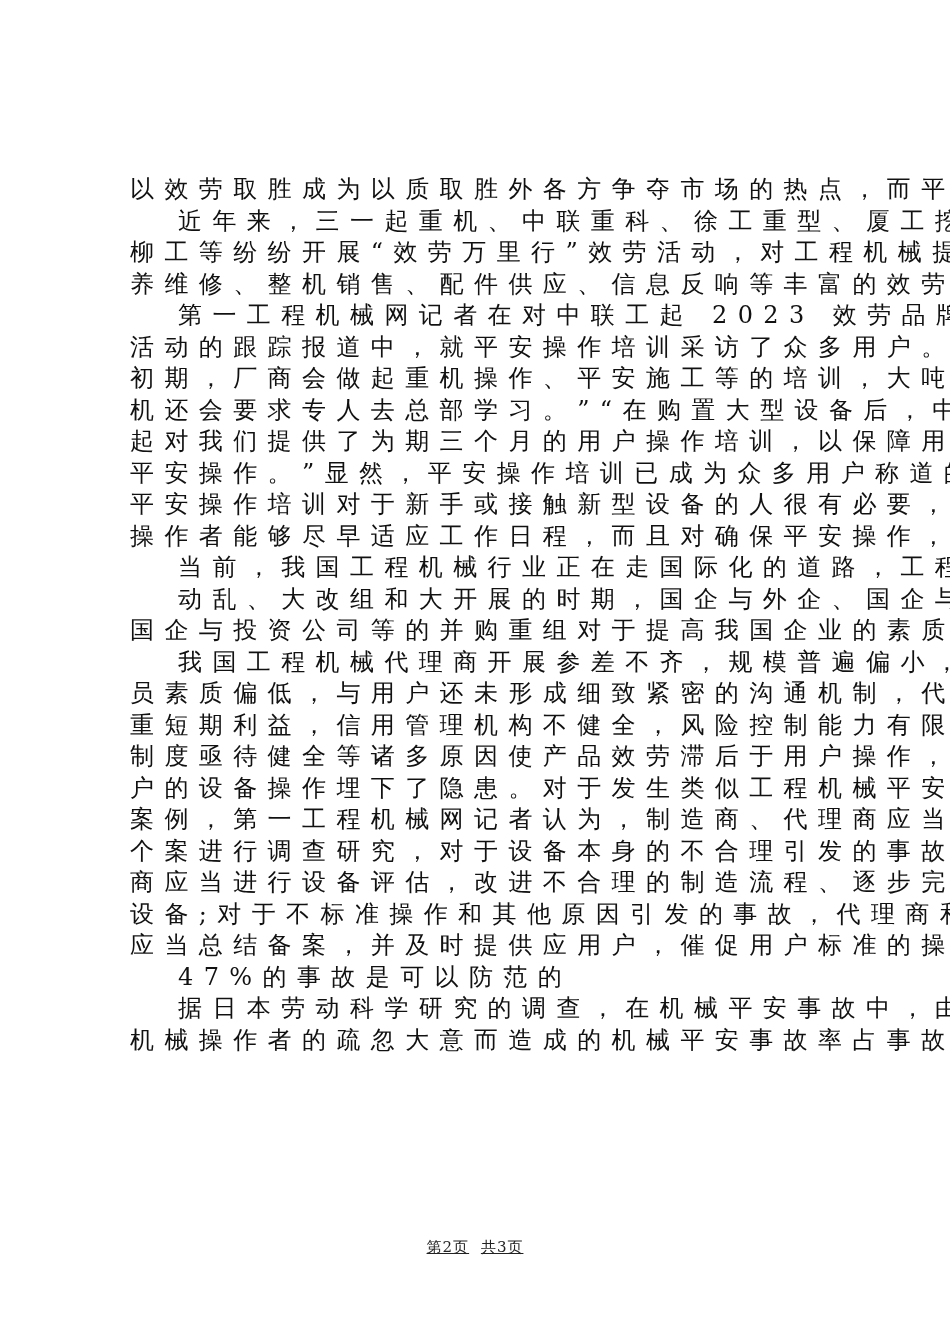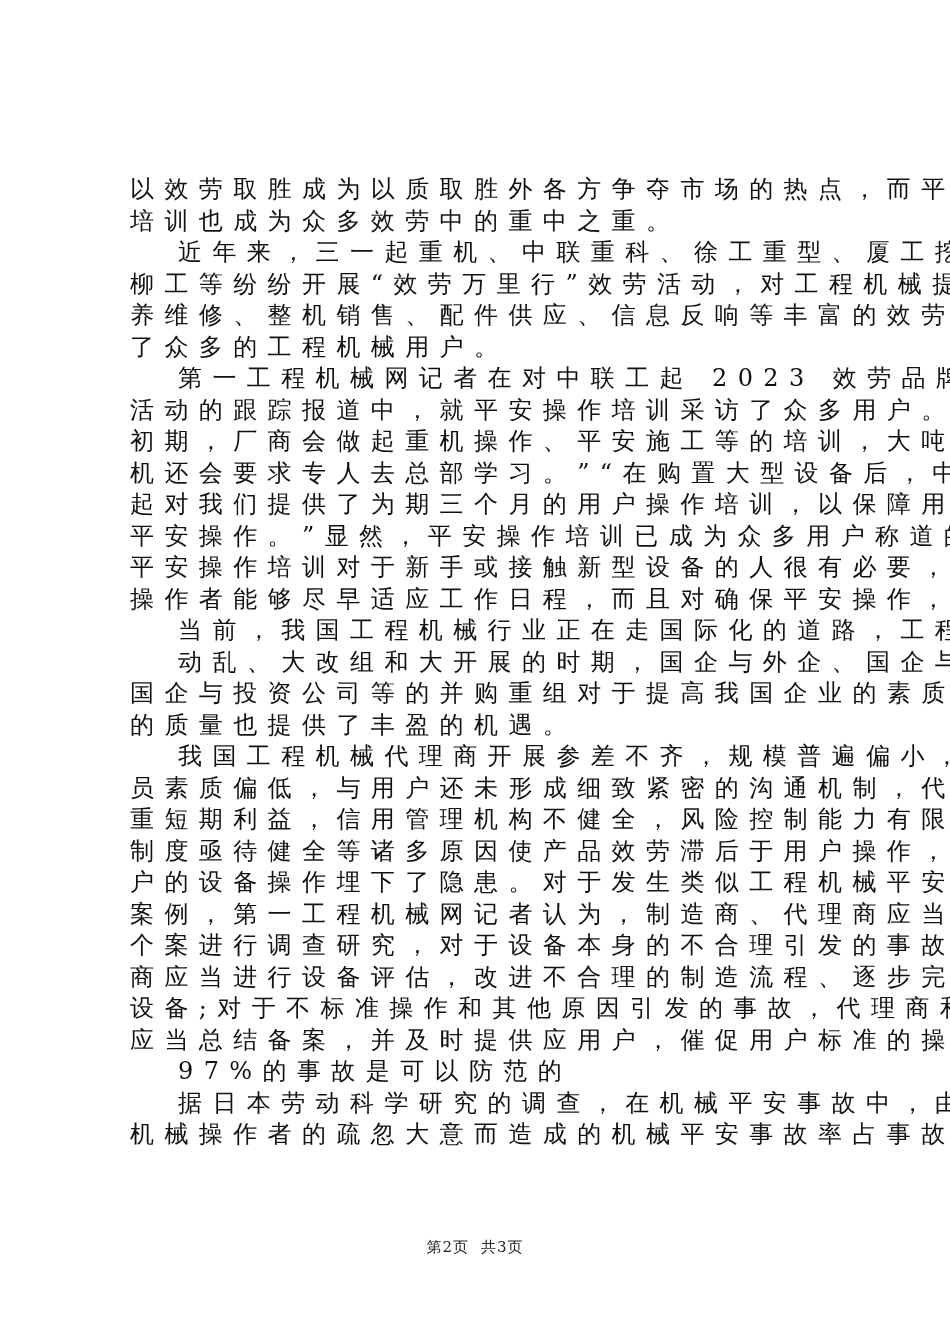--- a/index.html
+++ b/index.html
@@ -15,56 +15,53 @@
   .line {
     height: 31.5px; line-height: 31.5px; white-space: nowrap;
     letter-spacing: 10.4px;
   }
   .line.indent { padding-left: 48px; }
   .footer {
     position: absolute; left: 0; top: 1238px; width: 950px; text-align: center;
     font-family: "DejaVu Serif", "Liberation Serif", serif; font-size: 15px; color: #222;
     letter-spacing: 1px;
   }
-  .footer span { margin: 0 3px; }
+  .footer span { margin: 0 3px; text-decoration: underline; }
 </style>
 </head>
 <body>
 
 <div class="page">
   <div class="body-text" id="body-text">
       <div class="line">以效劳取胜成为以质取胜外各方争夺市场的热点，而平安操作</div>
-      <div class="line">培训也成为众多效劳中的重中之重。</div>
       <div class="line indent">近年来，三一起重机、中联重科、徐工重型、厦工挖掘机、</div>
       <div class="line">柳工等纷纷开展“效劳万里行”效劳活动，对工程机械提供保</div>
       <div class="line">养维修、整机销售、配件供应、信息反响等丰富的效劳，惠及</div>
-      <div class="line">了众多的工程机械用户。</div>
       <div class="line indent">第一工程机械网记者在对中联工起 2023 效劳品牌全球巡展</div>
       <div class="line">活动的跟踪报道中，就平安操作培训采访了众多用户。“购置</div>
       <div class="line">初期，厂商会做起重机操作、平安施工等的培训，大吨位起重</div>
       <div class="line">机还会要求专人去总部学习。”“在购置大型设备后，中联工</div>
       <div class="line">起对我们提供了为期三个月的用户操作培训，以保障用户能够</div>
       <div class="line">平安操作。”显然，平安操作培训已成为众多用户称道的效劳。</div>
       <div class="line">平安操作培训对于新手或接触新型设备的人很有必要，不仅使</div>
       <div class="line">操作者能够尽早适应工作日程，而且对确保平安操作，减免不</div>
       <div class="line indent">当前，我国工程机械行业正在走国际化的道路，工程机械行</div>
       <div class="line indent">动乱、大改组和大开展的时期，国企与外企、国企与民企、</div>
       <div class="line">国企与投资公司等的并购重组对于提高我国企业的素质和产品</div>
-      <div class="line">的质量也提供了丰盈的机遇。</div>
       <div class="line indent">我国工程机械代理商开展参差不齐，规模普遍偏小，从业人</div>
       <div class="line">员素质偏低，与用户还未形成细致紧密的沟通机制，代理商注</div>
       <div class="line">重短期利益，信用管理机构不健全，风险控制能力有限，代理</div>
       <div class="line">制度亟待健全等诸多原因使产品效劳滞后于用户操作，也为用</div>
       <div class="line">户的设备操作埋下了隐患。对于发生类似工程机械平安事故的</div>
       <div class="line">案例，第一工程机械网记者认为，制造商、代理商应当及时对</div>
       <div class="line">个案进行调查研究，对于设备本身的不合理引发的事故，制造</div>
       <div class="line">商应当进行设备评估，改进不合理的制造流程、逐步完善产品</div>
       <div class="line">设备;对于不标准操作和其他原因引发的事故，代理商和经销商</div>
       <div class="line">应当总结备案，并及时提供应用户，催促用户标准的操作。</div>
-      <div class="line indent">97%的事故是可以防范的</div>
+      <div class="line indent">47%的事故是可以防范的</div>
       <div class="line indent">据日本劳动科学研究的调查，在机械平安事故中，由于工程</div>
       <div class="line">机械操作者的疏忽大意而造成的机械平安事故率占事故总数的</div>
     </div>
   <div class="footer">
     <span>第2页</span>
     <span>共3页</span>
   </div>
 </div>
 
 </body></html>

